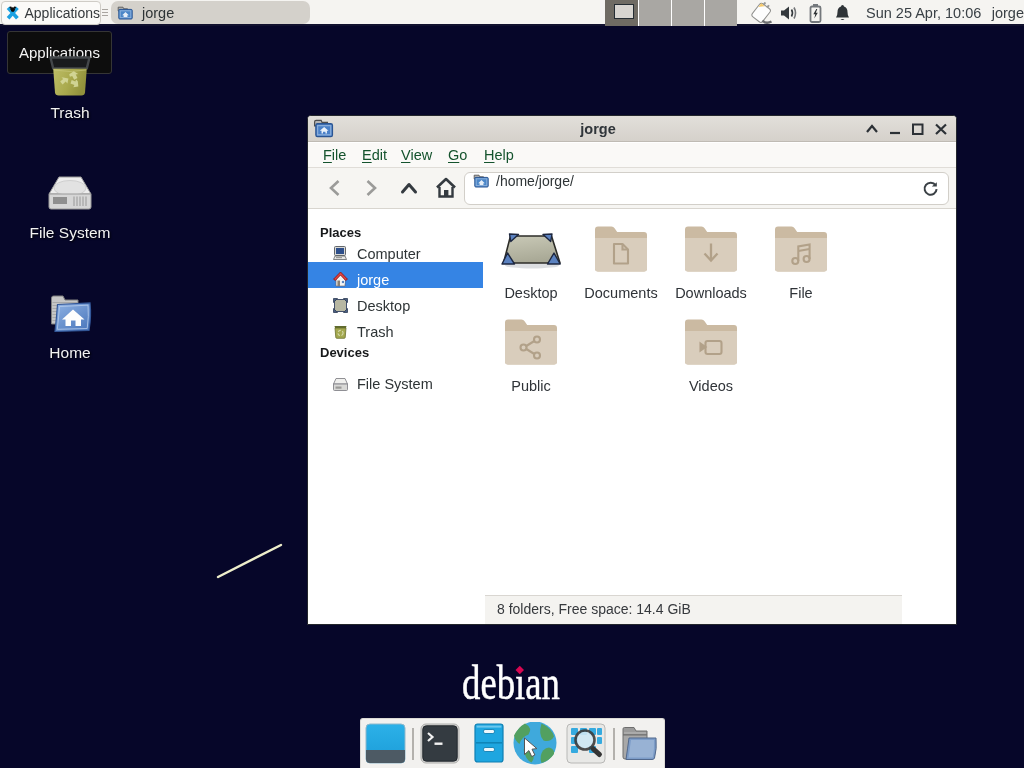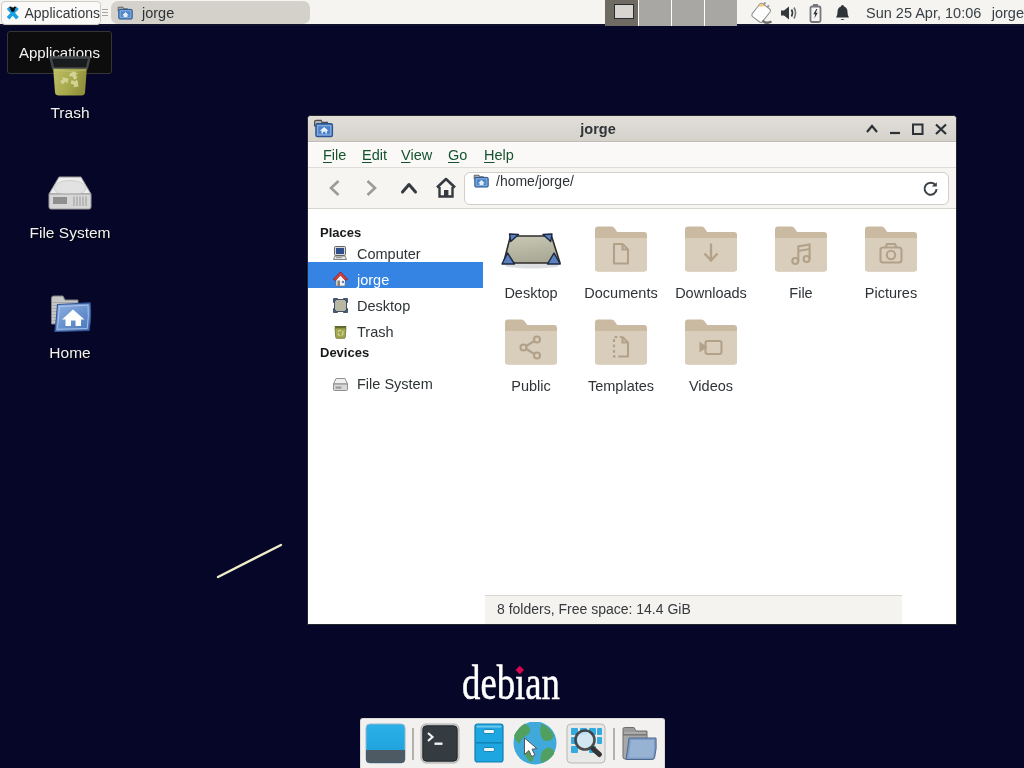--- a/index.html
+++ b/index.html
@@ -308,45 +308,29 @@
         </svg><div class="lbl">Downloads</div></div>
 <div class="ficon" style="left:273px;top:16px"><svg width="54" height="48" viewBox="0 0 54 48">
           <use href="#fol"></use>
           <g fill="none" stroke="#b2a189" stroke-width="2.1">
             <circle cx="21.3" cy="36" r="3"></circle>
             <circle cx="32.6" cy="34" r="3"></circle>
             <path d="M24.3 36 L24.3 21.5 L35.6 19.5 L35.6 34"></path>
             <path d="M24.3 26 L35.6 24"></path>
           </g>
         </svg><div class="lbl">File</div></div>
-<div class="ficon" style="left:363px;top:16px"><svg width="54" height="48" viewBox="0 0 54 48">
-          <use href="#fol"></use>
-          <g fill="none" stroke="#b2a189" stroke-width="2.1">
-            <rect x="16.5" y="22.5" width="21" height="15" rx="2.5"></rect>
-            <path d="M21.5 22.5 L23 19 L31 19 L32.5 22.5"></path>
-            <circle cx="27" cy="30" r="4.2"></circle>
-          </g>
-        </svg><div class="lbl">Pictures</div></div>
 <div class="ficon" style="left:3px;top:109px"><svg width="54" height="48" viewBox="0 0 54 48">
           <use href="#fol"></use>
           <g fill="none" stroke="#b2a189" stroke-width="2.1">
             <circle cx="19.5" cy="29.5" r="3"></circle>
             <circle cx="33" cy="21.5" r="3"></circle>
             <circle cx="33" cy="37.5" r="3"></circle>
             <path d="M22.3 28 L30.3 23 M22.3 31 L30.3 36"></path>
           </g>
         </svg><div class="lbl">Public</div></div>
-<div class="ficon" style="left:93px;top:109px"><svg width="54" height="48" viewBox="0 0 54 48">
-          <use href="#fol"></use>
-          <g fill="none" stroke="#b2a189" stroke-width="2.1">
-            <path d="M28.5 19 L34 24.5 L34 38.5 L27 38.5" stroke-linejoin="round"></path>
-            <path d="M27 38.5 L20 38.5 L20 19 L28.5 19" stroke-dasharray="2.8 2.6"></path>
-            <path d="M28.5 19 L28.5 24.5 L34 24.5"></path>
-          </g>
-        </svg><div class="lbl">Templates</div></div>
 <div class="ficon" style="left:183px;top:109px"><svg width="54" height="48" viewBox="0 0 54 48">
           <use href="#fol"></use>
           <g fill="none" stroke="#b2a189" stroke-width="2.1">
             <path d="M16.5 25.5 L21.5 29 L16.5 32.5 Z" fill="#b2a189"></path>
             <rect x="21.5" y="23" width="16" height="13" rx="2"></rect>
           </g>
         </svg><div class="lbl">Videos</div></div>
 </div>
 <div id="statusbar">8 folders, Free space: 14.4 GiB</div>
 </div>

